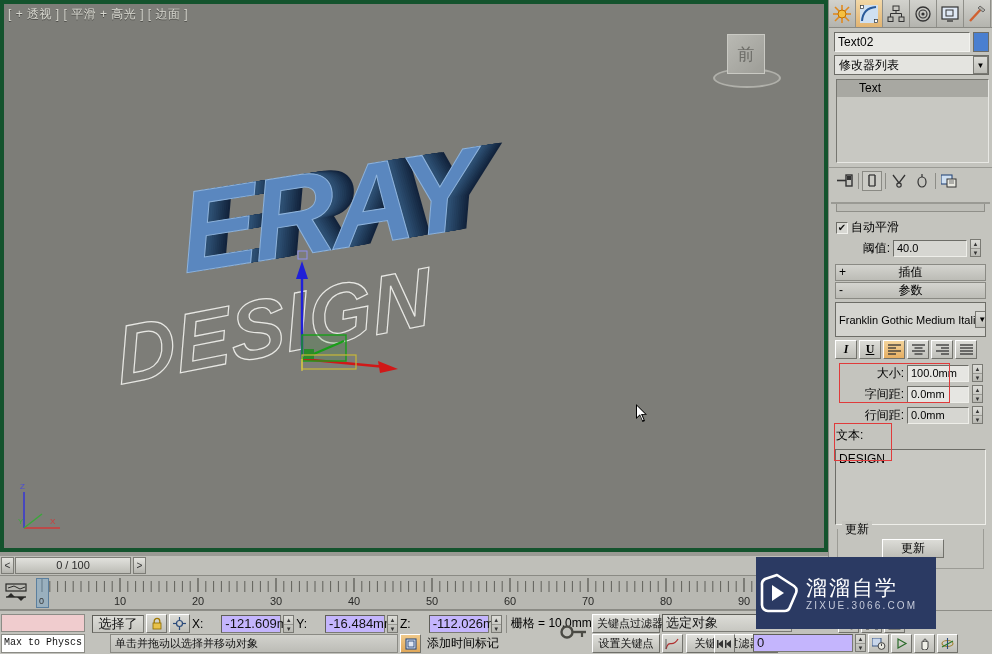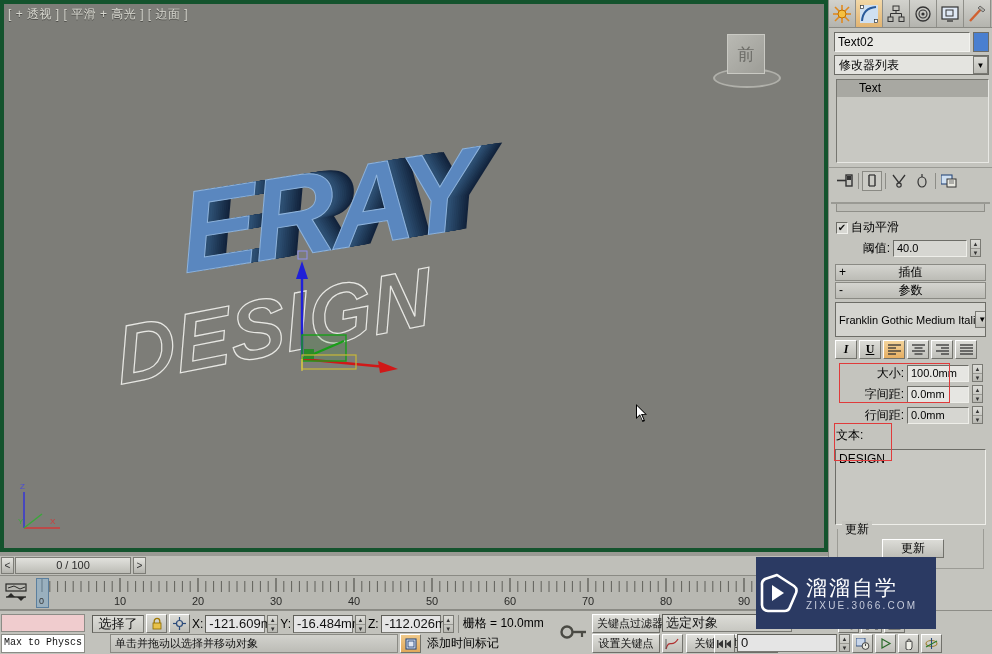--- a/index.html
+++ b/index.html
@@ -133,21 +133,21 @@
     font-family: "Liberation Mono","DejaVu Sans Mono", monospace;
     font-size: 10px; color: #111; padding: 2px 2px; overflow: hidden;
     white-space: nowrap;
   }
   .fld {
     background: linear-gradient(#dcdcd7,#c7c7c1);
     border: 1px solid #7a7a74; border-top-color: #5f5f59; border-left-color: #5f5f59;
     height: 18px; line-height: 16px; font-size: 13px; color: #111;
     padding: 0 3px; white-space: nowrap;
   }
-  .fld.white { background: #e5e5e5; }
+  .fld.white { background: #c4b5fd; margin-left: 16px; }
   .btn3d {
     background: linear-gradient(#e0e0db,#bdbdb7);
     border: 1px solid #ffffff; border-right-color: #6f6f69; border-bottom-color: #6f6f69;
     height: 19px; line-height: 17px; font-size: 11px; color: #111;
     padding: 0 4px; white-space: nowrap; text-align: center;
   }
   .spin {
     width: 11px; height: 18px; display: inline-flex; flex-direction: column;
     border: 1px solid #7a7a74; background: linear-gradient(#dcdcd7,#b8b8b2);
   }

